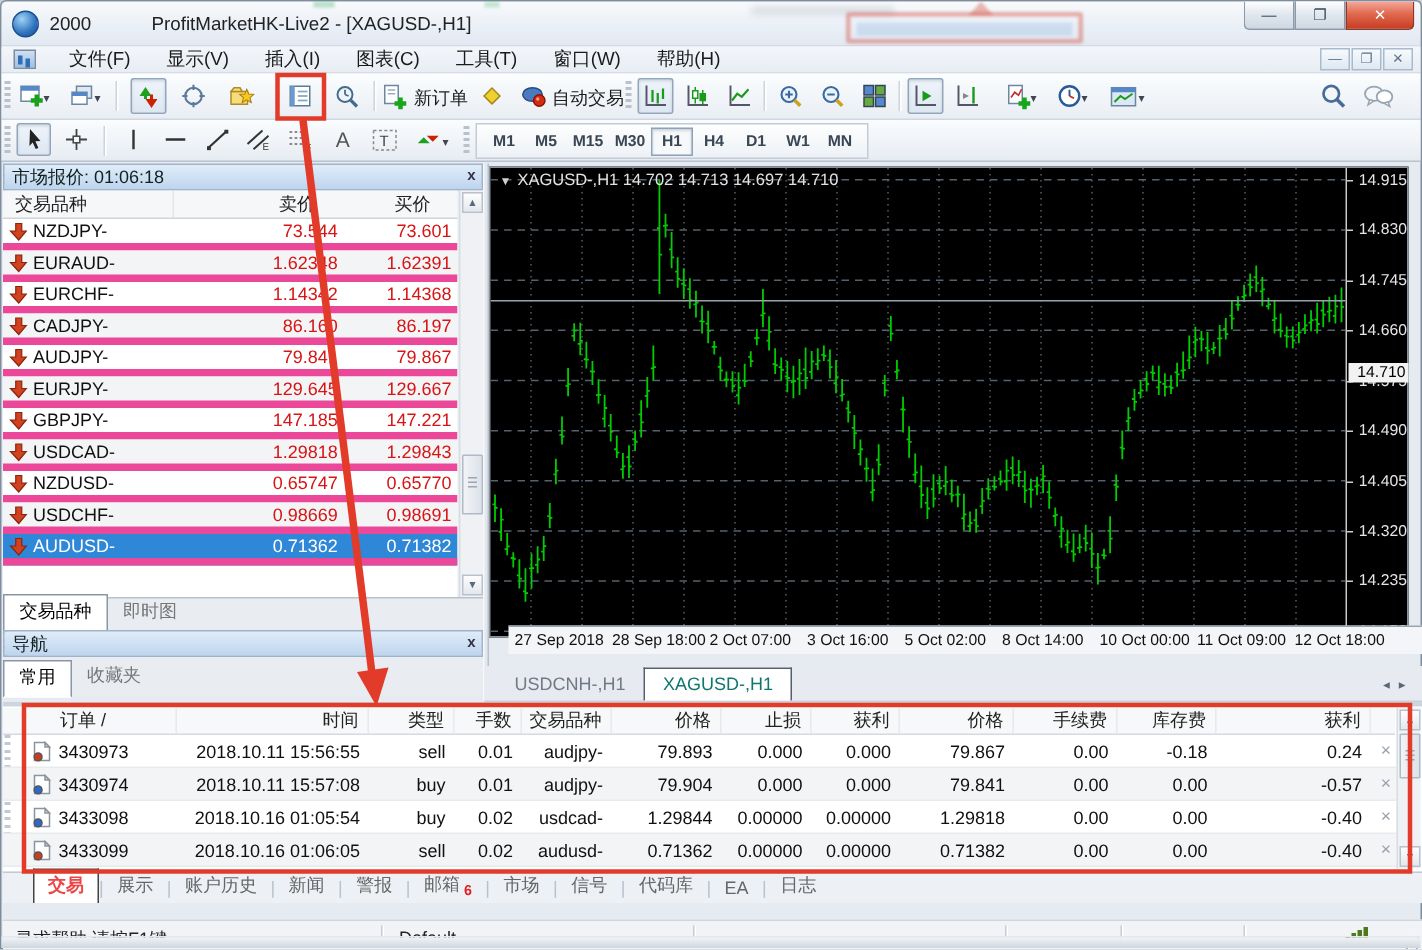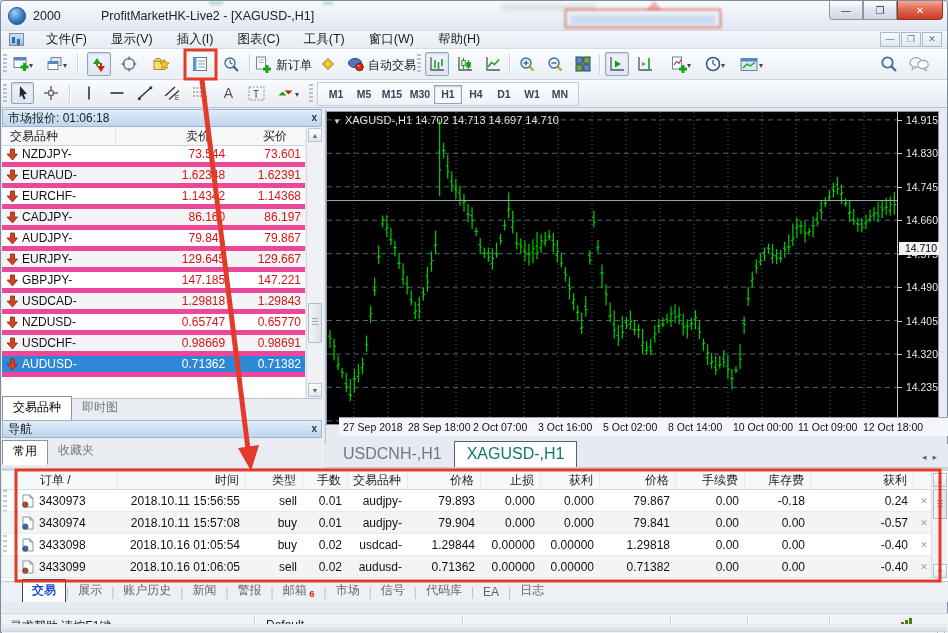--- a/index.html
+++ b/index.html
@@ -77,39 +77,39 @@
   .chart-plot { position:absolute; left:0; top:0; width:570px; height:314px; }
   .chart-scale { position:absolute; left:570px; top:0; width:43px; height:314px; border-left:1px solid #c8c8c8; }
   .pscale-label { position:absolute; right:2px; font-size:10.5px; color:#e6e6e6; line-height:12px; }
   .pscale-tick { position:absolute; left:0; width:4px; border-top:1px solid #cfcfcf; }
   .pscale-cur { position:absolute; left:1px; right:1px; background:#f2f2f2; color:#000; font-size:10.5px; text-align:right; padding:0 2px; line-height:13px; }
   .chart-readout { position:absolute; left:6px; top:2px; font-size:11px; color:#e2e2e2; }
   .readout-tri { display:inline-block; font-size:8px; color:#cfcfcf; margin-right:4px; }
   .time-axis { position:absolute; left:325px; top:416px; width:613px; height:19px; background:#f3f5f8; border-top:1px solid #9aa4ae; overflow:hidden;margin-left:13px; }
   .t-label { position:absolute; top:3px; font-size:10.5px; color:#111; white-space:nowrap; }
   .chart-tabs { position:absolute; left:322px; top:443px; width:626px; height:24px; background:#e7ebf1; border-bottom:1px solid #c9d0d9; display:flex; align-items:flex-end; padding-left:8px; }
-  .ctab { padding:3px 12px 4px; font-size:16px; color:#707a86; }
+  .ctab { padding:3px 12px 4px; font-size:12px; color:#707a86; }
   .ctab.active { background:#fff; border:1px solid #55606c; border-bottom:none; color:#0f766e; }
   .ctab-arrows { position:absolute; right:6px; bottom:5px; font-size:9px; color:#5a6674; letter-spacing:6px; }
 
   
   .terminal { position:absolute; left:1px; top:467px; width:946px; height:131px; background:#fff; border-top:3px solid #cdd5de; }
   .term-header { position:absolute; left:0; top:1px; width:928px; height:18px; background:#f7f8fa; border-bottom:1px solid #d4dae1; display:flex; padding-left:20px; }
   .th-cell { line-height:17px; color:#222; text-align:right; padding-right:6px; border-right:1px solid #e6eaee; }
   .th-cell:first-child { text-align:left; padding-left:18px; }
   .term-rows { position:absolute; left:0; top:19px; width:945px; height:89px; overflow:hidden; }
   .term-row { height:22px; display:flex; align-items:center; border-bottom:1px solid #e8ebee; padding-left:20px; }
   .term-row:nth-child(even) { background:#f2f4f6; }
   .td-cell { text-align:right; padding-right:6px; color:#111; white-space:nowrap; overflow:hidden; }
   .td-order { display:flex; align-items:center; text-align:left; }
   .doc-ico { width:12px; height:14px; margin-right:5px; flex:none; }
   .row-x { width:20px; color:#98a2ae; font-size:9px; text-align:center; }
   .term-tabs { position:absolute; left:0; top:110px; width:946px; height:21px; background:#edf0f4; border-top:1px solid #c2cad3; display:flex; align-items:flex-end; padding-left:20px; }
   .ttab { padding:2px 9px 3px; font-size:12px; color:#666; position:relative; }
-  .ttab.active { background:#fff; border:1px solid #444; border-bottom:none; color:#1d4ed8; font-weight:bold; }
+  .ttab.active { background:#fff; border:1px solid #444; border-bottom:none; color:#ef4444; font-weight:bold; }
   .ttab-sep { color:#b9c1cb; align-self:center; }
   .mail-badge { color:#e02020; font-size:9.5px; font-weight:bold; vertical-align:sub; }
   .term-grip-icon { position:absolute; left:2px; top:113px; width:14px; height:14px; background:repeating-linear-gradient(90deg,#a8b2be 0 2px,#e8ebef 2px 4px); border:1px solid #9aa4b0; }
 
   
   .statusbar { position:absolute; left:1px; top:599px; width:946px; height:22px; margin-top:9px; }
   .statusbar { top:603px; background:#f1f3f6; border-top:1px solid #d0d6dd; }
   .sb-text { position:absolute; top:4px; font-size:12px; color:#222; }
   .sb-sep { position:absolute; top:3px; height:15px; border-left:1px solid #c6cdd4; border-right:1px solid #fff; }
   .conn-bars { position:absolute; right:36px; top:4px; display:flex; align-items:flex-end; gap:1px; height:13px; }

